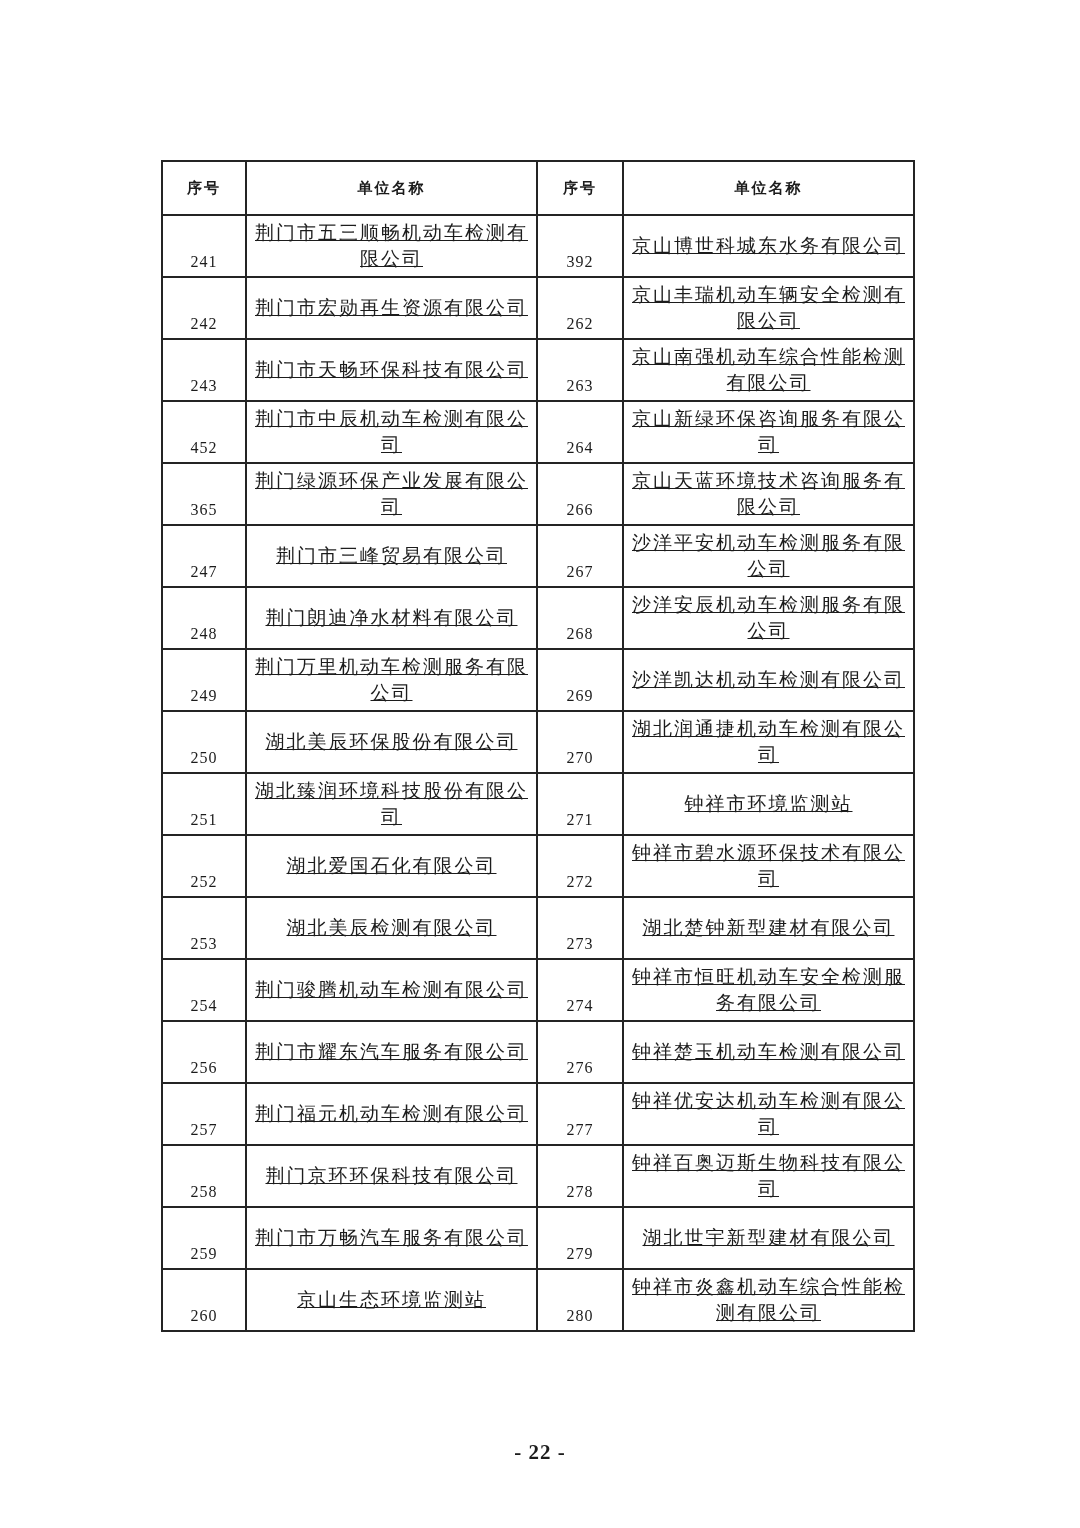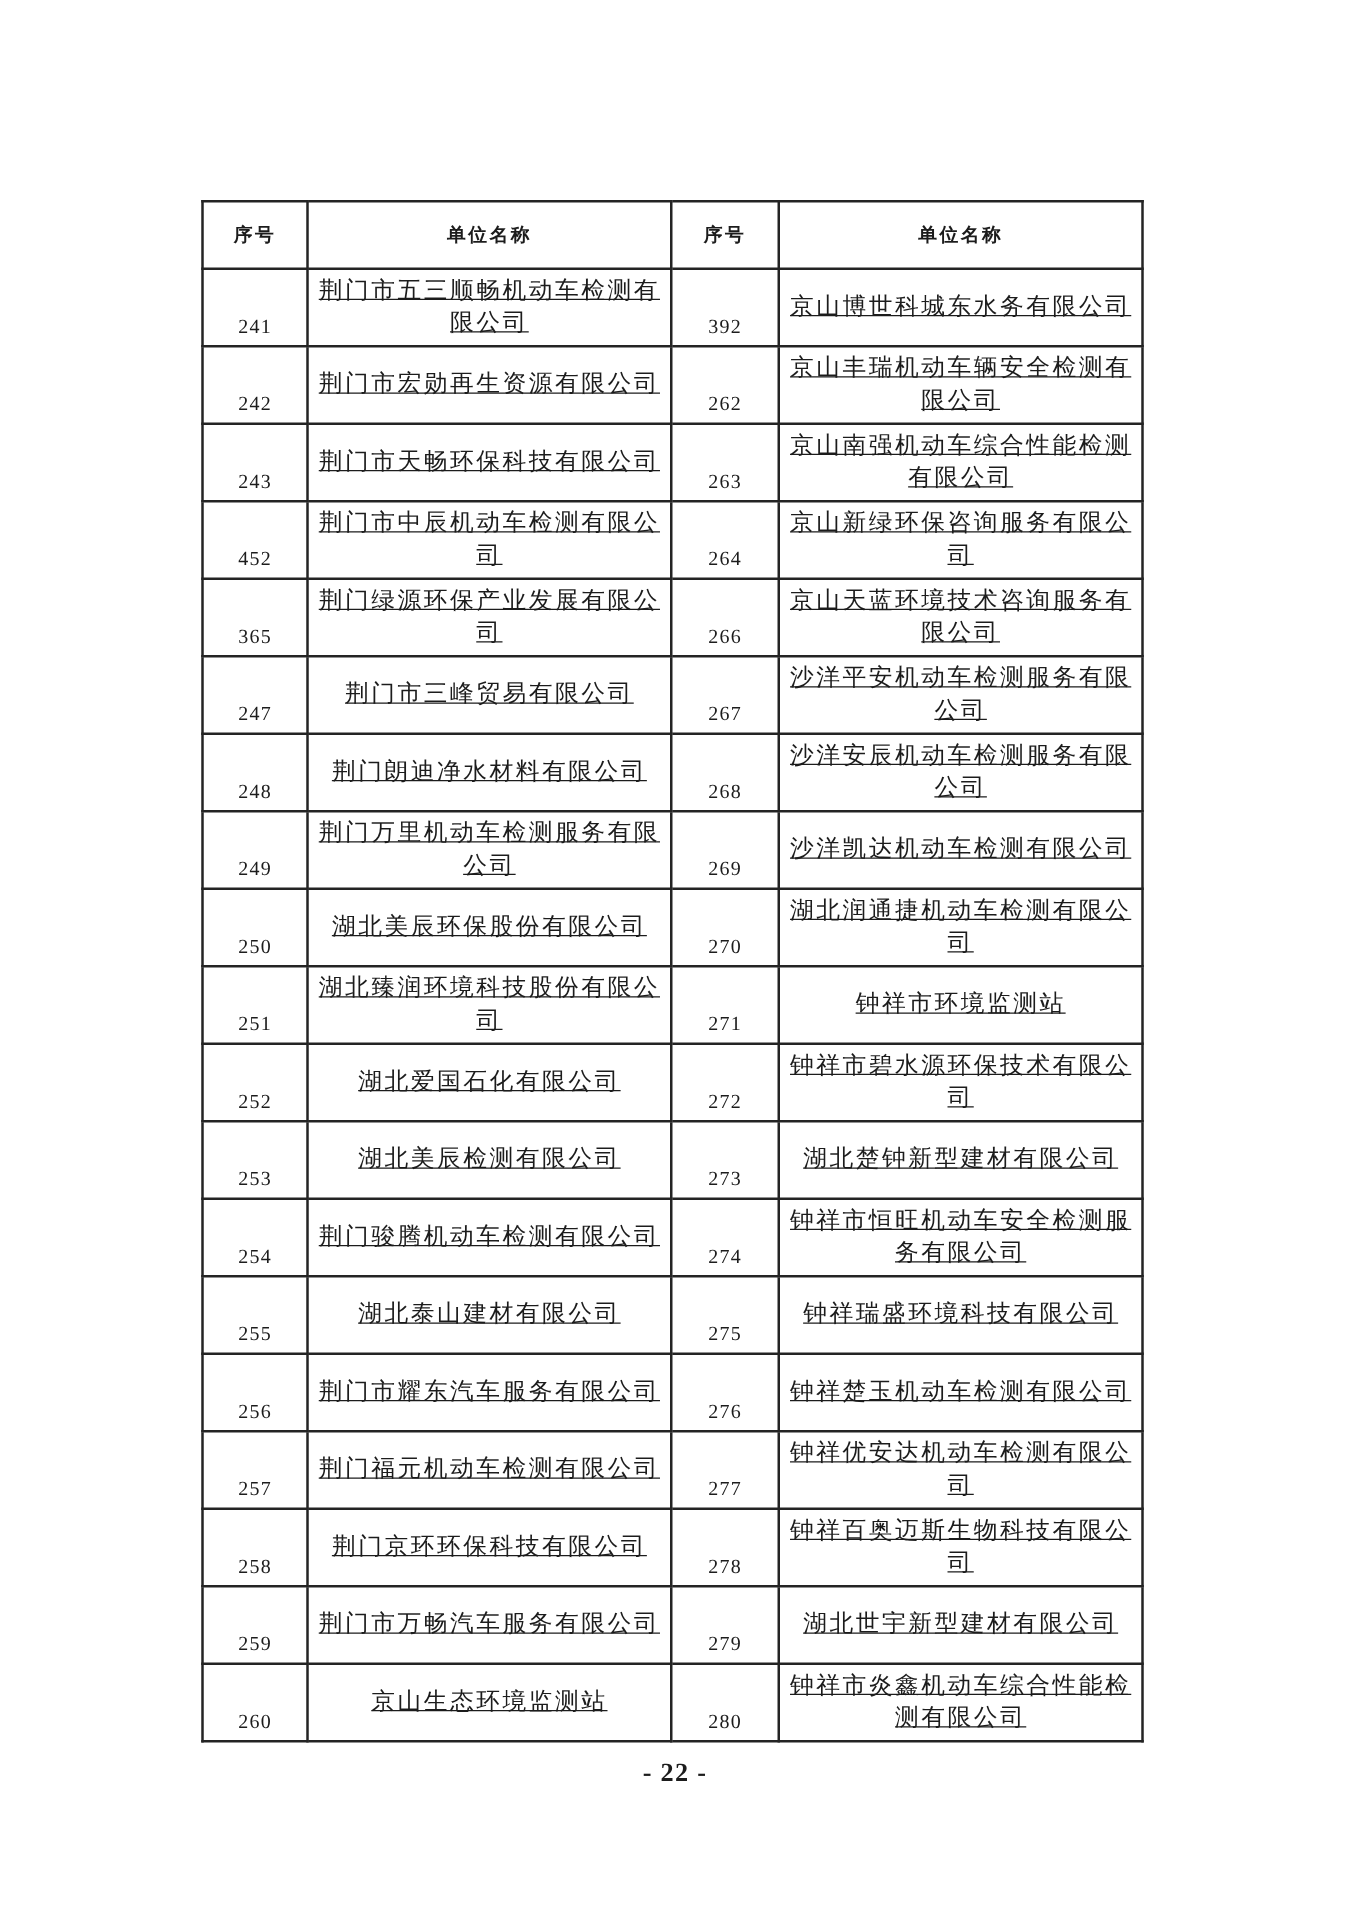--- a/index.html
+++ b/index.html
@@ -57,21 +57,21 @@
     vertical-align: middle;
     padding: 1px 8px;
     font-size: 19px;
     line-height: 26px;
     letter-spacing: 2px;
     text-decoration: underline;
   }
   .footer {
     position: absolute;
     left: 0;
-    top: 1406px;
+    top: 1440px;
     width: 100%;
     text-align: center;
     font-size: 21px;
     font-weight: bold;
     letter-spacing: 1px;
   }
 </style>
 </head>
 <body>
 
@@ -165,26 +165,20 @@
         <td class="num">273</td>
         <td class="name">湖北楚钟新型建材有限公司</td>
       </tr>
       <tr>
         <td class="num">254</td>
         <td class="name">荆门骏腾机动车检测有限公司</td>
         <td class="num">274</td>
         <td class="name">钟祥市恒旺机动车安全检测服务有限公司</td>
       </tr>
       <tr>
-        <td class="num">255</td>
-        <td class="name">湖北泰山建材有限公司</td>
-        <td class="num">275</td>
-        <td class="name">钟祥瑞盛环境科技有限公司</td>
-      </tr>
-      <tr>
         <td class="num">256</td>
         <td class="name">荆门市耀东汽车服务有限公司</td>
         <td class="num">276</td>
         <td class="name">钟祥楚玉机动车检测有限公司</td>
       </tr>
       <tr>
         <td class="num">257</td>
         <td class="name">荆门福元机动车检测有限公司</td>
         <td class="num">277</td>
         <td class="name">钟祥优安达机动车检测有限公司</td>

